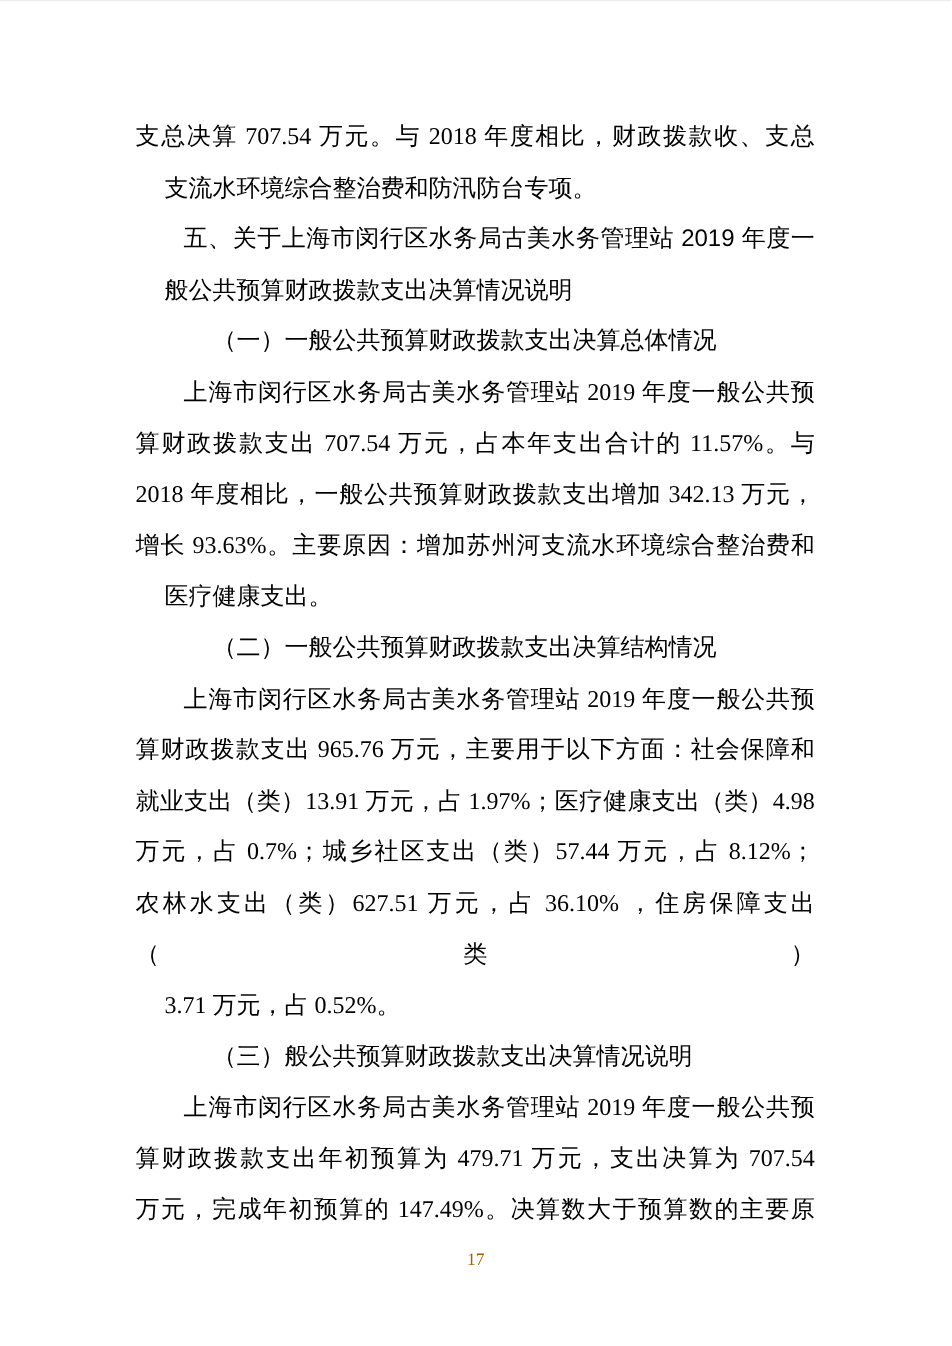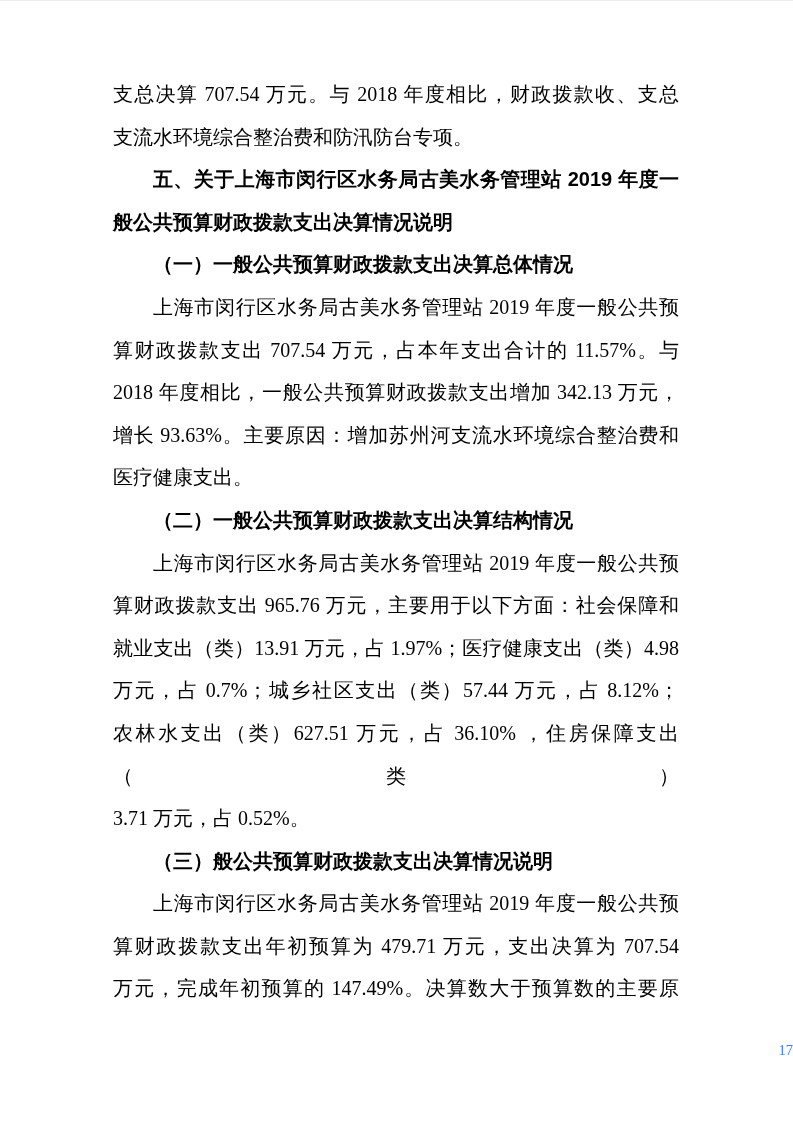--- a/index.html
+++ b/index.html
@@ -15,54 +15,55 @@
     margin: 0 auto;
     background: #ffffff;
     color: #000000;
     overflow: hidden;
     border-top: 1px solid #ececec;
     font-family: "Liberation Serif", "DejaVu Serif", serif;
   }
   .content {
     position: absolute;
     left: 113px;
-    top: 72px;
+    top: 92px;
     width: 566px;
     font-size: 20px;
     line-height: 42.6px;
     letter-spacing: 0;
   }
   .block {
     margin: 0;
     padding: 0;
   }
   .line {
     text-align: justify;
     text-align-last: justify;
     min-height: 42.6px;
   }
   .line.end {
     text-align-last: left;
+    margin-left: 24px;
   }
   .line.indent {
     text-indent: 2em;
   }
   .block.heading .line {
-    font-weight: 700;
+    font-weight: 400;
     font-family: "Liberation Sans", "DejaVu Sans", sans-serif;
   }
   .footer {
     position: absolute;
     top: 1038px;
     left: 0;
     width: 100%;
-    text-align: right;
+    text-align: center;
     font-size: 14.5px;
     line-height: 22px;
-    color: #3b82f6;
+    color: #a16207;
     font-family: "Liberation Serif", "DejaVu Serif", serif;
   }
 </style>
 </head>
 <body>
 
 <div class="page">
   <div class="content">
 
     <div class="block">

